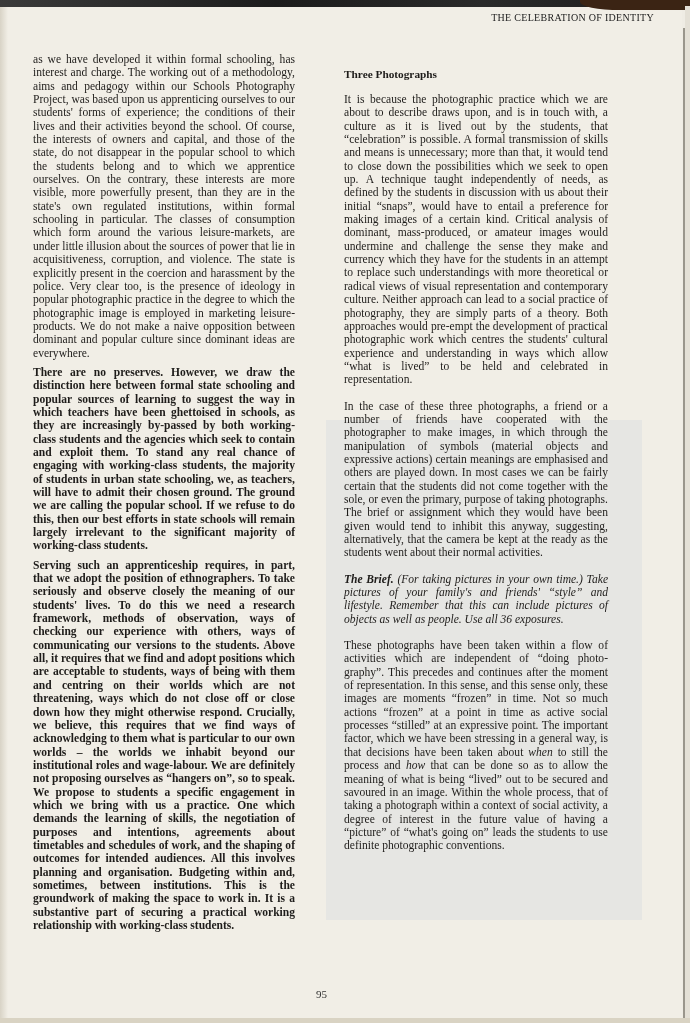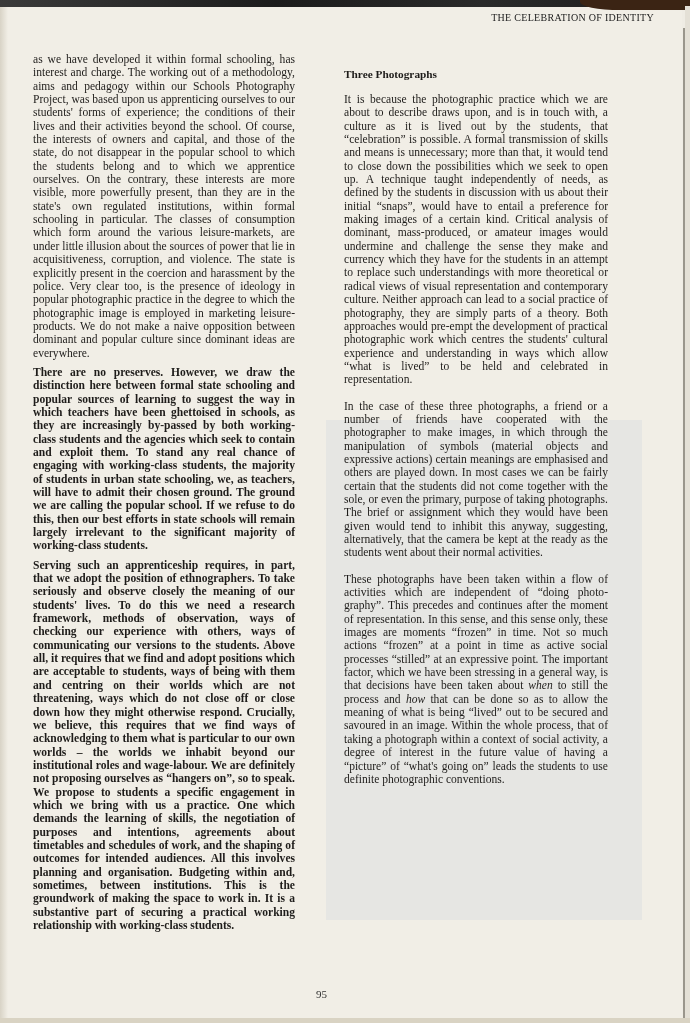--- a/index.html
+++ b/index.html
@@ -81,17 +81,18 @@
 <div class="col col-left">
   <p>as we have developed it within formal schooling, has interest and charge. The working out of a methodology, aims and pedagogy within our Schools Photography Project, was based upon us apprenticing ourselves to our students' forms of experience; the conditions of their lives and their activities beyond the school. Of course, the interests of owners and capital, and those of the state, do not disappear in the popular school to which the students belong and to which we apprentice ourselves. On the contrary, these interests are more visible, more powerfully present, than they are in the state's own regulated institutions, within formal schooling in particular. The classes of consumption which form around the various leisure-markets, are under little illusion about the sources of power that lie in acquisitiveness, corruption, and violence. The state is explicitly present in the coercion and harassment by the police. Very clear too, is the presence of ideology in popular photographic practice in the degree to which the photographic image is employed in marketing leisure-products. We do not make a naive opposition between dominant and popular culture since dominant ideas are everywhere.</p>
   <p>There are no preserves. However, we draw the distinction here between formal state schooling and popular sources of learning to suggest the way in which teachers have been ghettoised in schools, as they are increasingly by-passed by both working-class students and the agencies which seek to contain and exploit them. To stand any real chance of engaging with working-class students, the major­ity of students in urban state schooling, we, as teachers, will have to admit their chosen ground. The ground we are calling the popular school. If we refuse to do this, then our best efforts in state schools will remain largely irrelevant to the signifi­cant majority of working-class students.</p>
   <p>Serving such an apprenticeship requires, in part, that we adopt the position of ethnographers. To take seriously and observe closely the meaning of our students' lives. To do this we need a research framework, methods of observation, ways of checking our experience with others, ways of communicating our versions to the students. Above all, it requires that we find and adopt positions which are acceptable to students, ways of being with them and centring on their worlds which are not threatening, ways which do not close off or close down how they might otherwise respond. Crucially, we believe, this requires that we find ways of acknowledging to them what is particular to our own worlds – the worlds we inhabit beyond our institutional roles and wage-labour. We are defini­tely not proposing ourselves as “hangers on”, so to speak. We propose to students a specific engage­ment in which we bring with us a practice. One which demands the learning of skills, the negotia­tion of purposes and intentions, agreements about timetables and schedules of work, and the shaping of outcomes for intended audiences. All this involves planning and organisation. Budgeting within and, sometimes, between institutions. This is the groundwork of making the space to work in. It is a substantive part of securing a practical working relationship with working-class students.</p>
 </div>
 
 <div class="col col-right">
   <h3 class="section-heading">Three Photographs</h3>
   <p class="first">It is because the photographic practice which we are about to describe draws upon, and is in touch with, a culture as it is lived out by the students, that “celebration” is possible. A formal transmission of skills and means is unnecessary; more than that, it would tend to close down the possibilities which we seek to open up. A technique taught independently of needs, as defined by the students in discussion with us about their initial “snaps”, would have to entail a preference for making images of a certain kind. Critical analysis of dominant, mass-produced, or amateur images would undermine and challenge the sense they make and currency which they have for the students in an attempt to replace such understandings with more theoretical or radical views of visual representation and contemporary culture. Neither approach can lead to a social practice of photography, they are simply parts of a theory. Both approaches would pre-empt the development of practical photographic work which centres the students' cultural experience and under­standing in ways which allow “what is lived” to be held and celebrated in representation.</p>
   <p>In the case of these three photographs, a friend or a number of friends have cooperated with the photographer to make images, in which through the manipulation of symbols (material objects and expressive actions) certain meanings are emphasi­sed and others are played down. In most cases we can be fairly certain that the students did not come together with the sole, or even the primary, purpose of taking photographs. The brief or assignment which they would have been given would tend to inhibit this anyway, suggesting, alternatively, that the camera be kept at the ready as the students went about their normal activities.</p>
+  <p class="brief"><b>The Brief.</b> <span>(For taking pictures in your own time.) Take pictures of your family's and friends' “style” and lifestyle. Remember that this can include pictures of objects as well as people. Use all 36 exposures.</span></p>
   <p><span>These photographs have been taken within a flow of activities which are independent of “doing photo­graphy”. This precedes and continues after the moment of representation. In this sense, and this sense only, these images are moments “frozen” in time. Not so much actions “frozen” at a point in time as active social processes “stilled” at an expressive point. The important factor, which we have been stressing in a general way, is that decisions have been taken about </span><em>when</em><span> to still the process and </span><em>how</em><span> that can be done so as to allow the meaning of what is being “lived” out to be secured and savoured in an image. Within the whole process, that of taking a photograph within a context of social activity, a degree of interest in the future value of having a “picture” of “what's going on” leads the students to use definite photographic conventions.</span></p>
 </div>
 
 <div class="page-number">95</div>
 <div class="bottom-edge"></div>
 
 </body></html>

